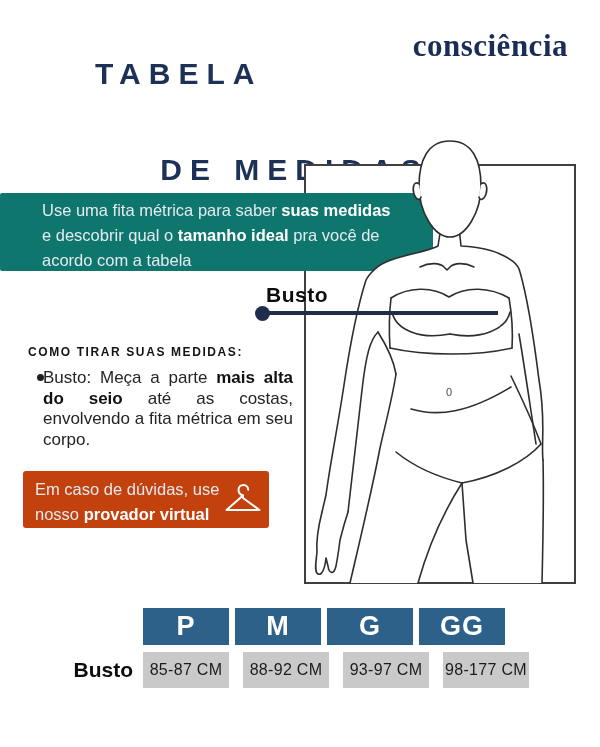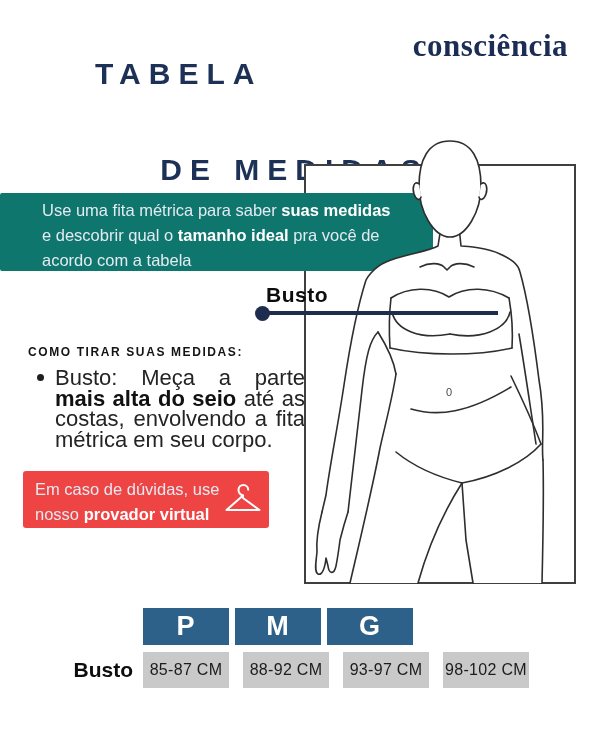--- a/index.html
+++ b/index.html
@@ -49,28 +49,28 @@
   
   .howto-heading{
     position:absolute;left:28px;top:345px;
     font-size:12px;font-weight:700;letter-spacing:1.6px;color:#141414;
   }
   .bullet-dot{
     position:absolute;left:37px;top:374px;width:7px;height:7px;border-radius:50%;
     background:#1f1f1f;
   }
   .bullet-text{
-    position:absolute;left:55px;top:368px;width:250px;
-    font-size:22px;line-height:20.5px;text-align:justify;color:#242424;
+    position:absolute;left:43px;top:368px;width:250px;
+    font-size:17px;line-height:20.5px;text-align:justify;color:#242424;
   }
   .bullet-text b{color:#111;}
   
   .help-box{
     position:absolute;left:23px;top:471px;width:246px;height:57px;box-sizing:border-box;
-    background:#ef4444;border-radius:3px;z-index:2;
+    background:#c2410c;border-radius:3px;z-index:2;
     padding:6px 0 0 12px;font-size:16.5px;line-height:25px;color:#e3eaf1;
     cursor:pointer;
   }
   .help-box b{color:#ffffff;}
   .hanger{position:absolute;right:6px;top:11px;width:40px;height:34px;}
   
   .tbl-headers{position:absolute;left:143px;top:608px;display:flex;gap:6px;z-index:2;}
   .tbl-values{position:absolute;left:143px;top:652px;display:flex;gap:14px;z-index:2;}
   .tbl-h{
     width:86px;height:37px;background:#2e618a;color:#fff;
@@ -196,22 +196,23 @@
         <path d="M20,12.5 C16.5,11.5 15.5,9 15.5,6.8 C15.5,4 17.8,2 20.5,2 C23.2,2 25.2,4.2 25.2,6.8"></path>
         <path d="M20,12.5 L20,15 L36.5,27 L3.5,27 Z"></path>
       </g>
     </svg>
   </div>
 
   <div class="tbl-headers">
     <div class="tbl-h">P</div>
     <div class="tbl-h">M</div>
     <div class="tbl-h">G</div>
+    <div class="tbl-h">GG</div>
   </div>
   <div class="row-label">Busto</div>
   <div class="tbl-values">
     <div class="tbl-v">85-87 CM</div>
     <div class="tbl-v">88-92 CM</div>
     <div class="tbl-v">93-97 CM</div>
-    <div class="tbl-v">98-102 CM</div>
+    <div class="tbl-v">98-177 CM</div>
   </div>
 
 </div>
 
 </body></html>

